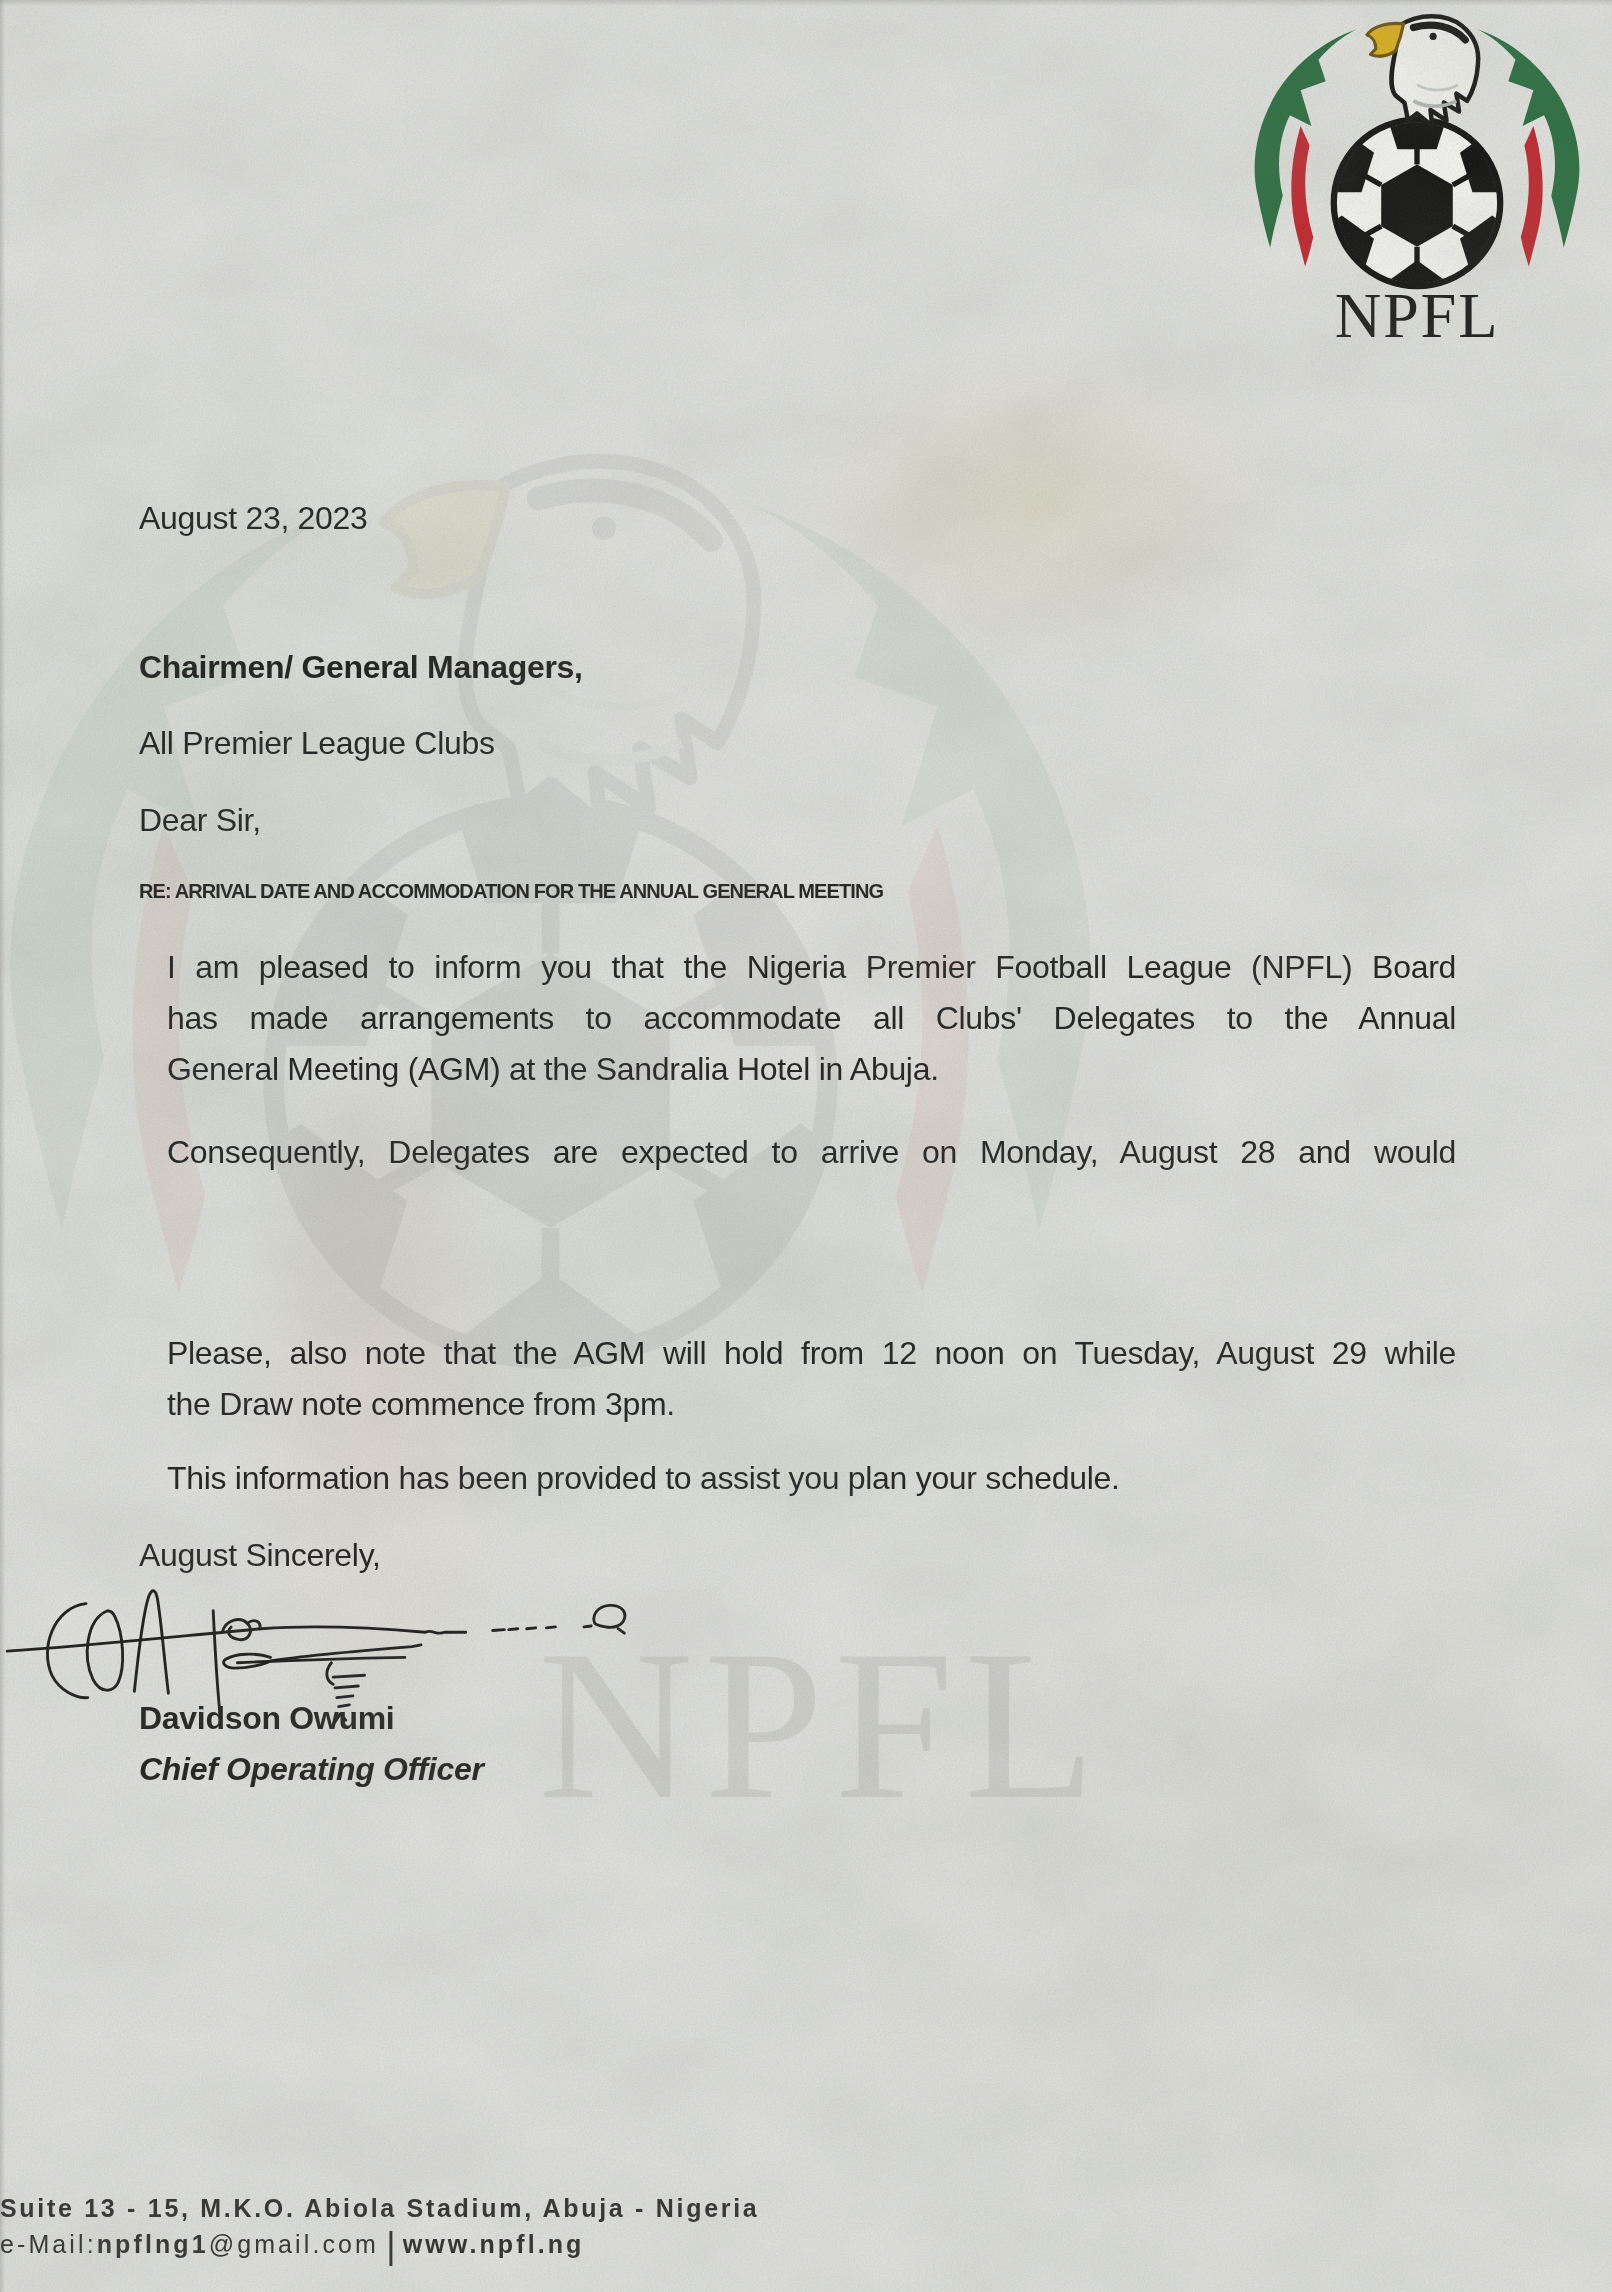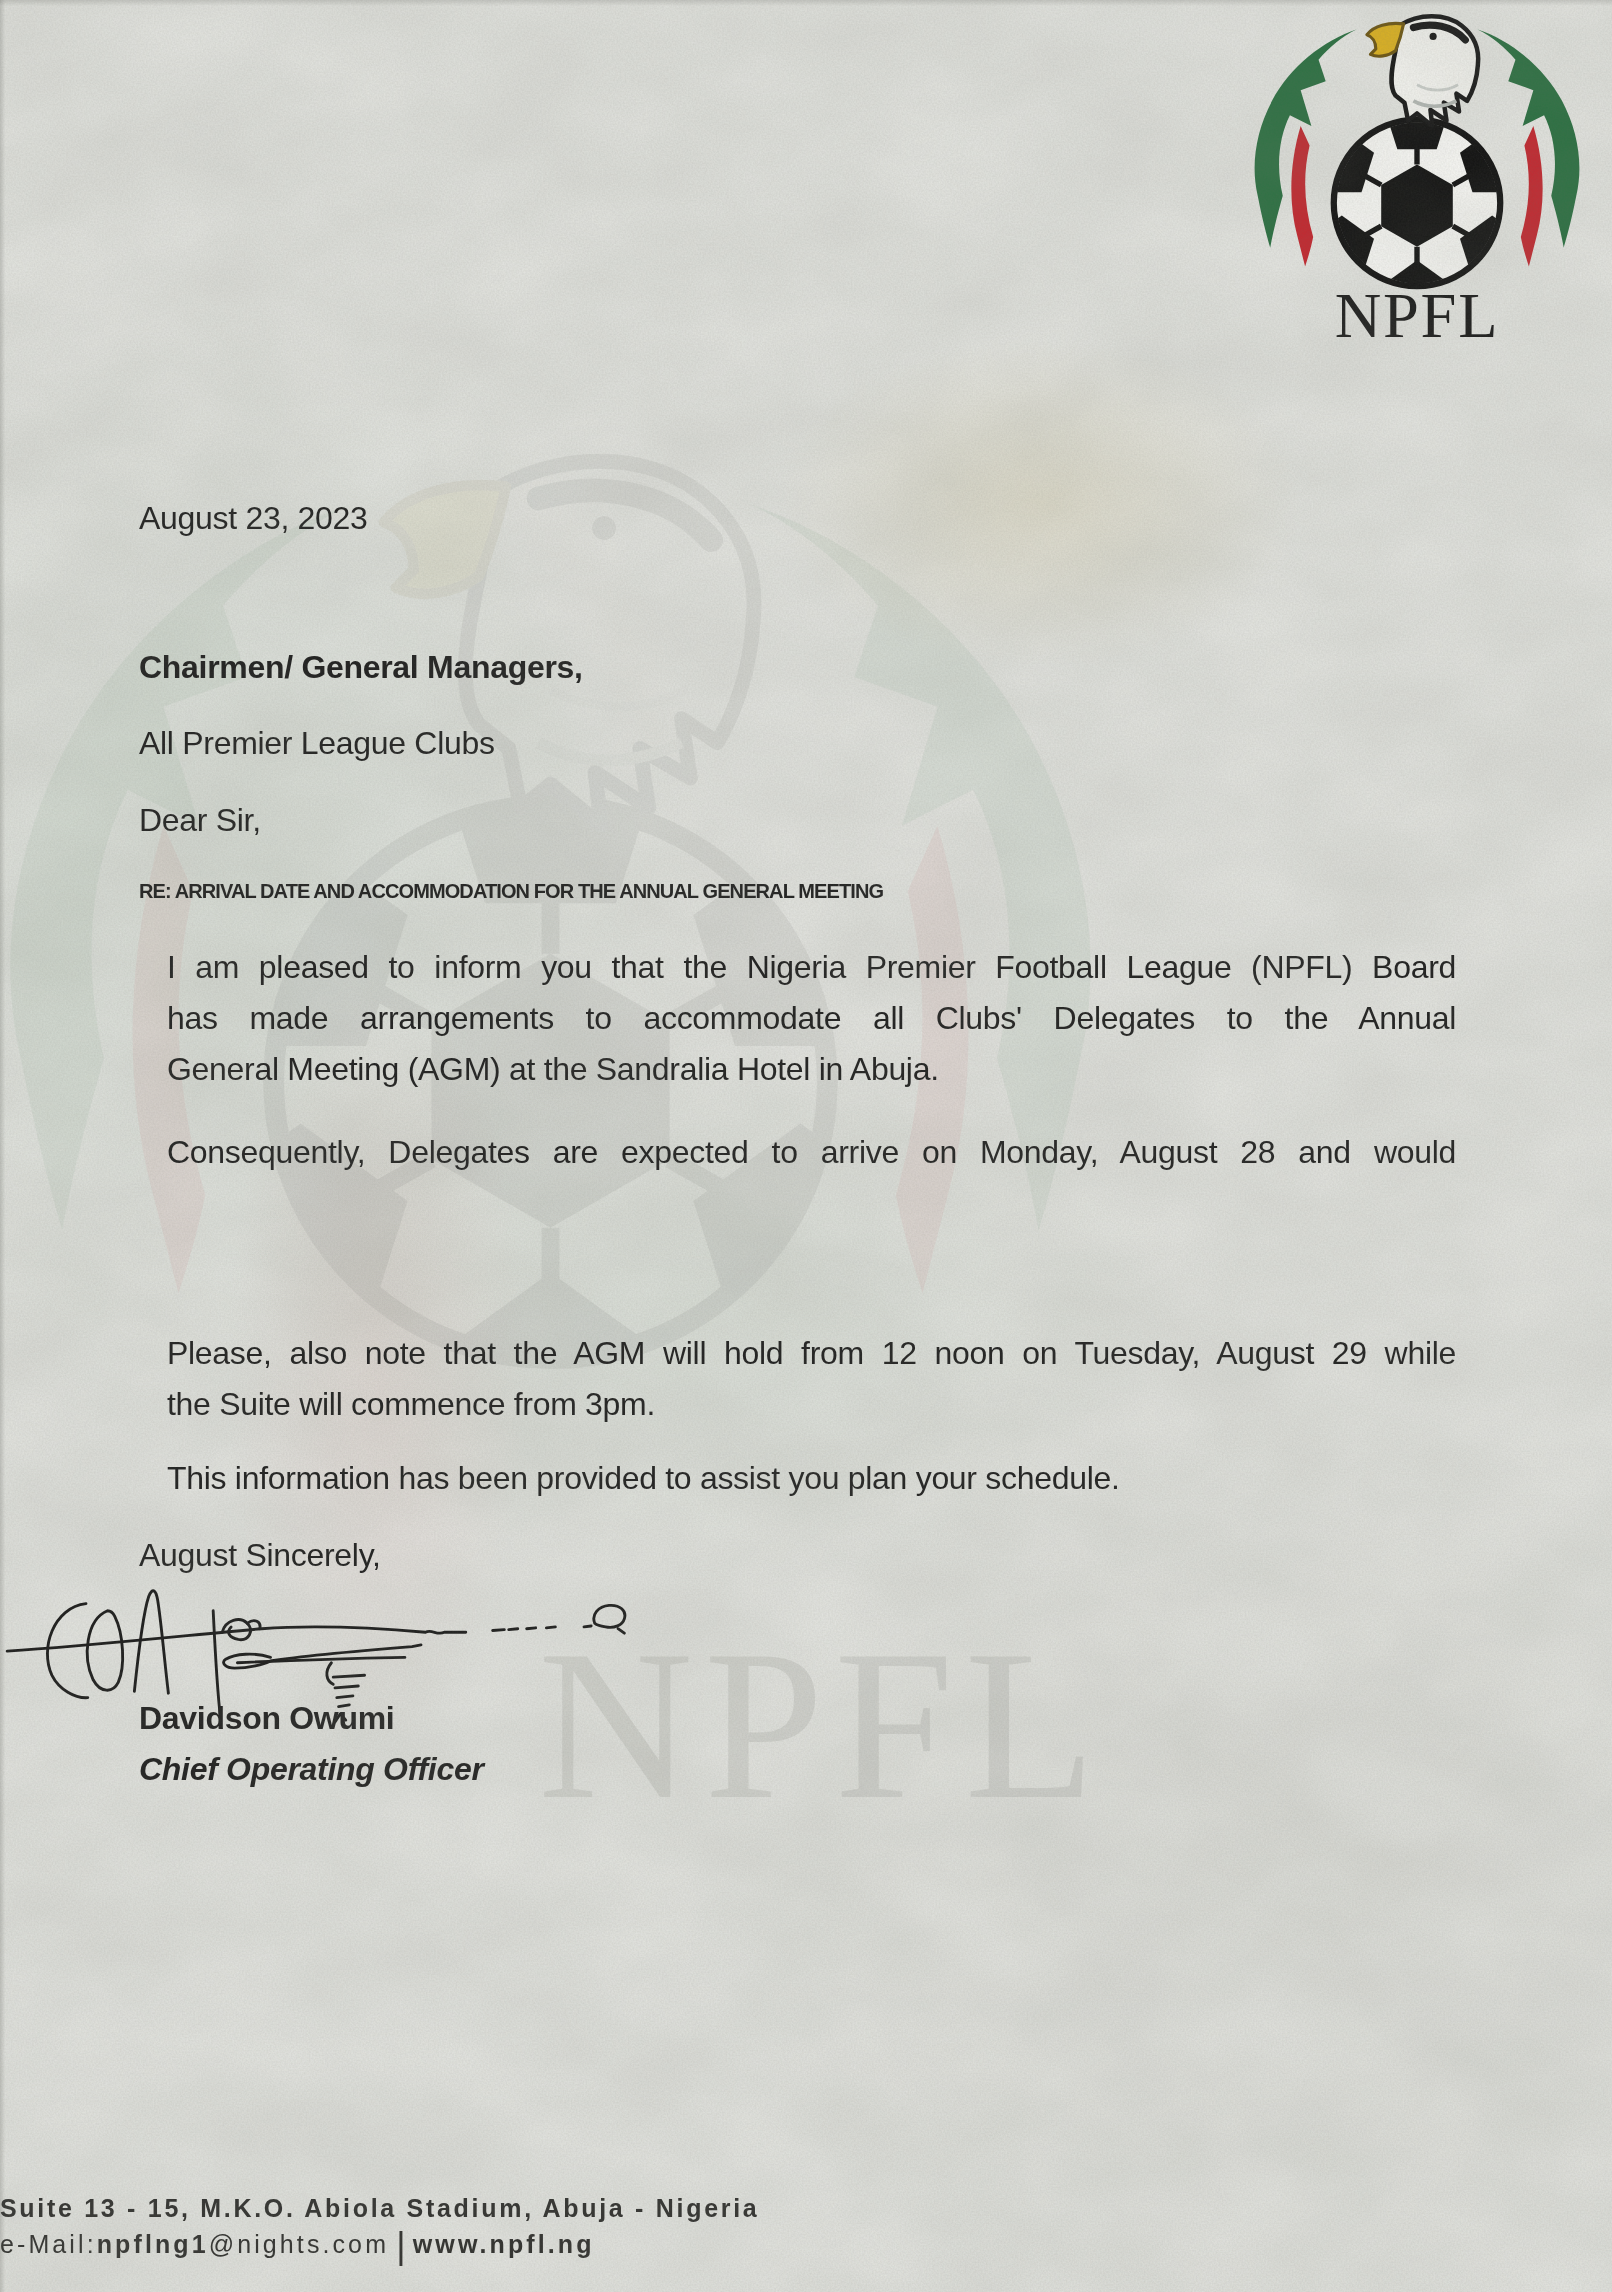--- a/index.html
+++ b/index.html
@@ -124,21 +124,21 @@
   <div class="tblock para" style="top:942px">
       <div class="line stretch">I am pleased to inform you that the Nigeria Premier Football League (NPFL) Board</div>
       <div class="line stretch">has made arrangements to accommodate all Clubs' Delegates to the Annual</div>
       <div class="line">General Meeting (AGM) at the Sandralia Hotel in Abuja.</div>
     </div>
   <div class="tblock para" style="top:1127px">
       <div class="line stretch">Consequently, Delegates are expected to arrive on Monday, August 28 and would</div>
     </div>
   <div class="tblock para" style="top:1328px">
       <div class="line stretch">Please, also note that the AGM will hold from 12 noon on Tuesday, August 29 while</div>
-      <div class="line">the Suite will commence from 3pm.</div>
+      <div class="line">the Draw note commence from 3pm.</div>
     </div>
   <div class="tblock para" style="top:1453px">
       <div class="line">This information has been provided to assist you plan your schedule.</div>
     </div>
 
   <div class="tblock" style="top:1530px">August Sincerely,</div>
 
   <svg class="signature" viewBox="0 0 700 260">
     <path class="sig" d="M8,153 C100,147 200,136 292,128 C360,123 430,128 475,132 C482,128 488,136 496,132 L520,132"></path>
     <path class="sig" d="M96,100 C60,104 44,150 58,180 C66,196 84,206 98,205"></path>
@@ -154,21 +154,21 @@
     <path class="sig" d="M380,223 L374,232 M380,223 L386,230"></path>
     <path class="sig" d="M550,130 L563,129 M568,129 L578,128 M588,128 L598,127 M610,127 L620,126"></path>
     <path class="sig" d="M652,126 L660,125"></path>
     <path class="sig" d="M664,122 C660,112 668,103 680,102 C692,101 700,108 697,117 C695,124 686,128 676,126 C670,125 666,124 664,122 M690,128 L697,133"></path>
   </svg>
 
   <div class="tblock b" style="top:1693px">Davidson Owumi</div>
   <div class="tblock bi" style="top:1744px">Chief Operating Officer</div>
 
   <div class="footer-line footer-address">Suite 13 - 15, M.K.O. Abiola Stadium, Abuja - Nigeria</div>
-  <div class="footer-line footer-contacts"><span>e-Mail:</span><span class="hv">npflng1</span><span>@nights.com</span><span class="footer-pipe">|</span><span class="hv">www.npfl.ng</span></div>
+  <div class="footer-line footer-contacts"><span>e-Mail:</span><span class="hv">npflng1</span><span>@gmail.com</span><span class="footer-pipe">|</span><span class="hv">www.npfl.ng</span></div>
 
   <div class="edge-l"></div>
   <div class="edge-t"></div>
 
   <svg class="grain" aria-hidden="true" viewBox="0 0 1801 2560" width="1613" height="2293">
     <filter id="f-blotch" x="0" y="0" width="100%" height="100%">
       <feTurbulence type="fractalNoise" baseFrequency="0.006 0.009" numOctaves="4" seed="11" stitchTiles="stitch"></feTurbulence>
       <feColorMatrix type="matrix" values="0 0 0 0 0.25  0 0 0 0 0.27  0 0 0 0 0.22  0.4 0 0 0 0"></feColorMatrix>
     </filter>
     <filter id="f-fine" x="0" y="0" width="100%" height="100%">

